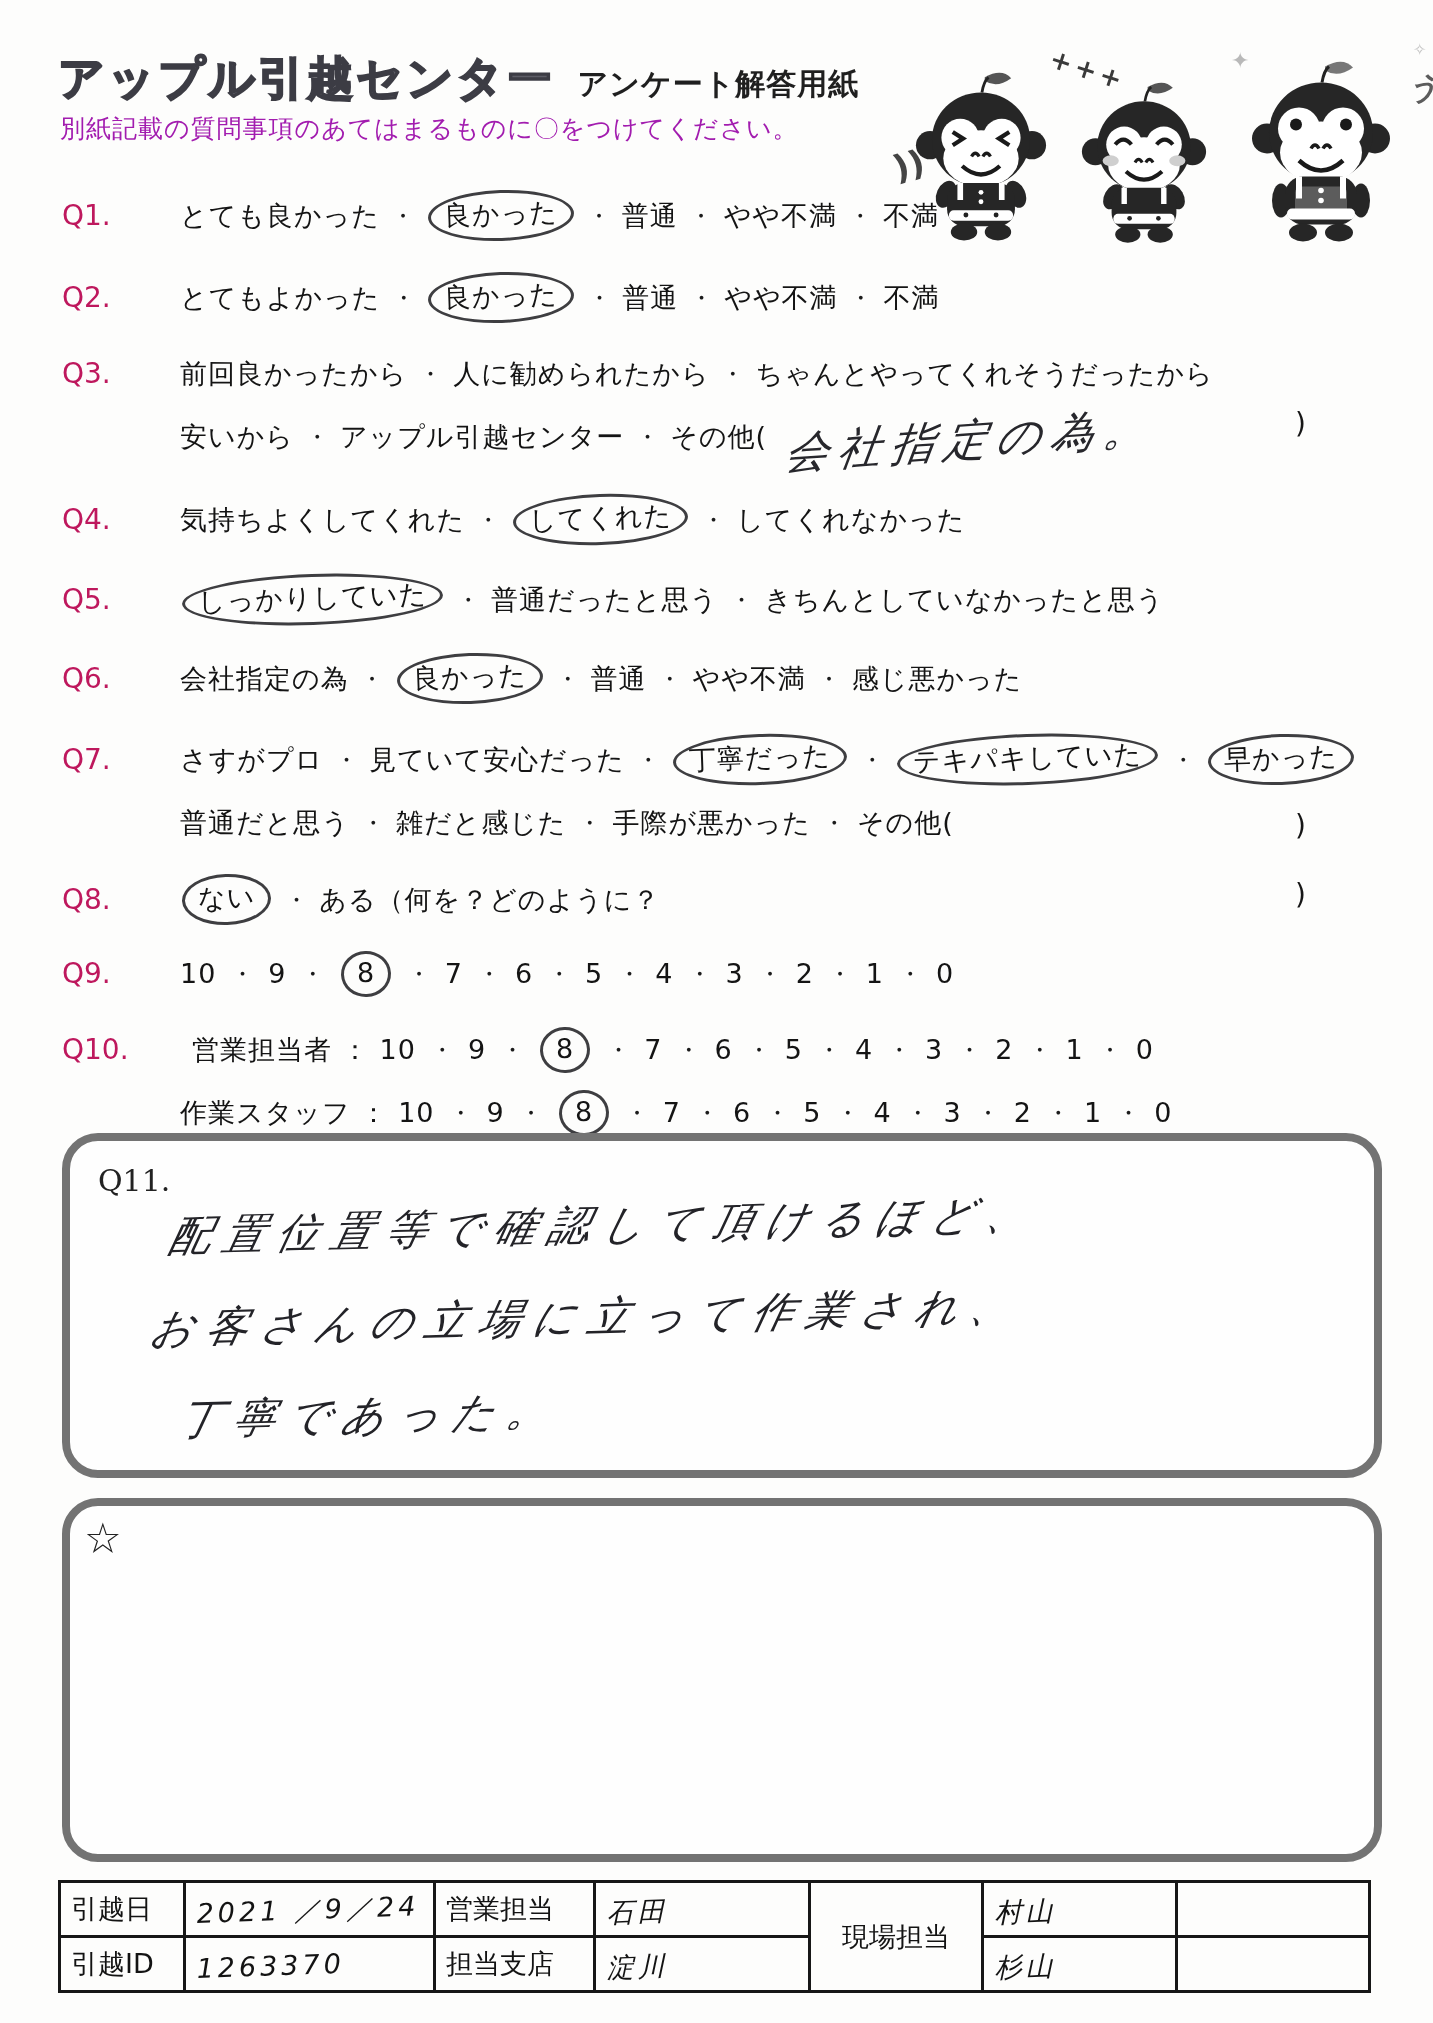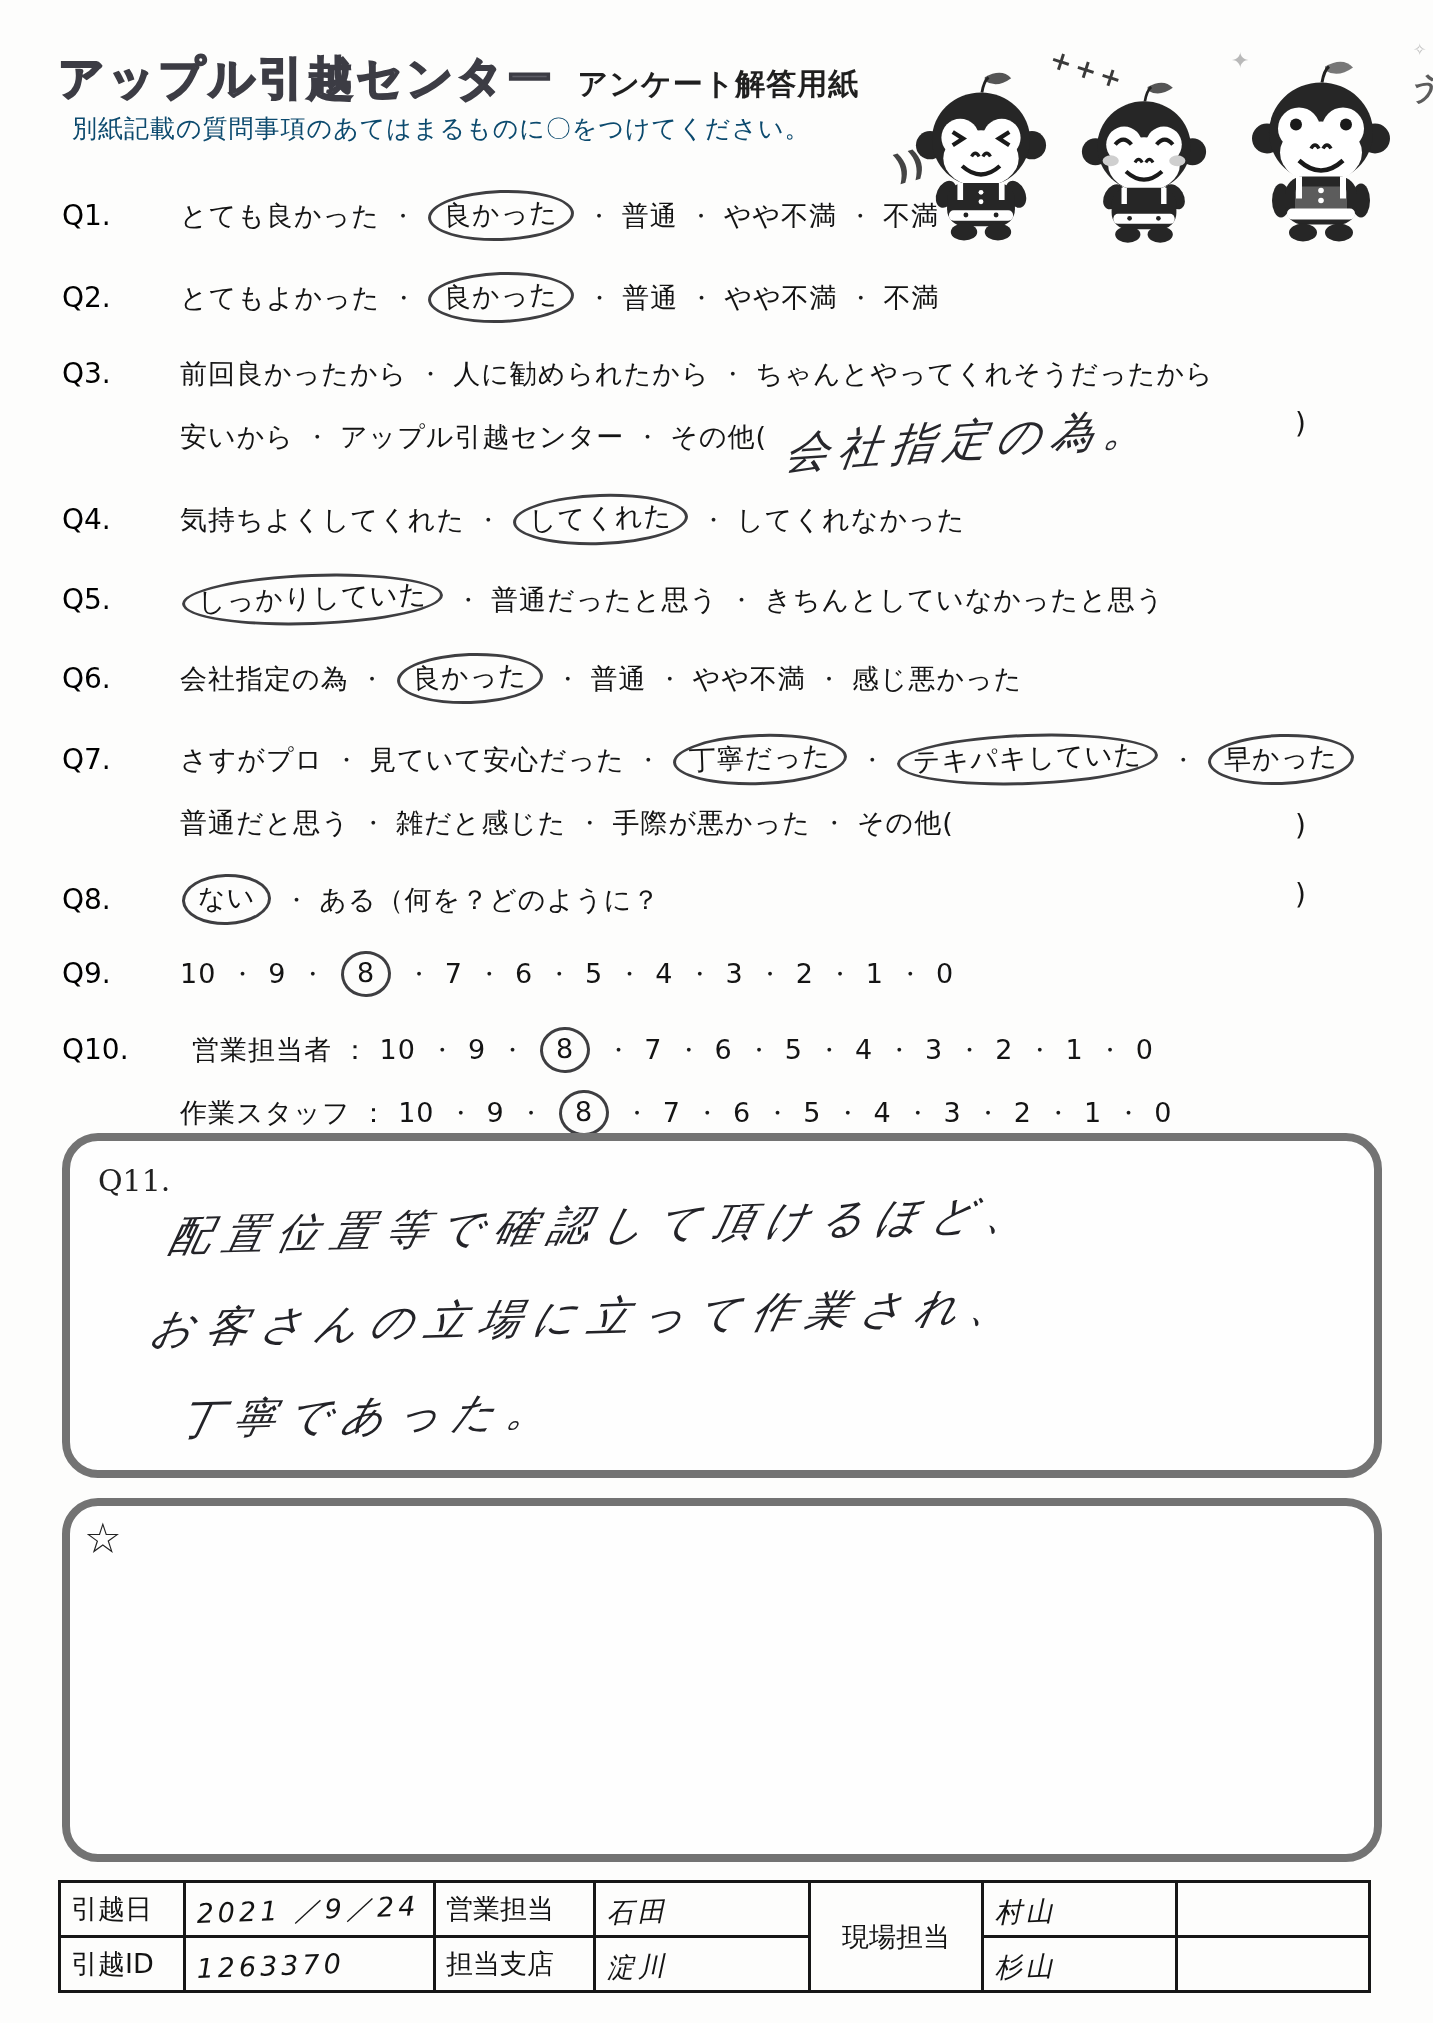--- a/index.html
+++ b/index.html
@@ -4,41 +4,41 @@
 <style>
   * { margin:0; padding:0; box-sizing:border-box; }
   body { background:#e8e8e8; font-family:"DejaVu Sans","Liberation Sans",sans-serif; }
   .page { position:relative; width:1433px; height:2023px; background:#fdfdfc; overflow:hidden; color:#1b1b1b; }
 
   
   .header-row { position:absolute; left:58px; top:48px; display:flex; align-items:baseline; gap:22px; }
   .brand { font-size:46px; font-weight:900; letter-spacing:3px; color:#5d5d66;
            -webkit-text-stroke:2px #3c3c44; }
   .form-title { font-size:30px; font-weight:bold; color:#1f1f1f; letter-spacing:1px; }
-  .instruction { position:absolute; left:72px; top:112px; font-size:25px; color:#0c4a6e; letter-spacing:1px; }
+  .instruction { position:absolute; left:60px; top:112px; font-size:25px; color:#a21caf; letter-spacing:1px; }
 
   
   .mascots { position:absolute; left:893px; top:30px; width:540px; height:225px; }
   .monkey { position:absolute; }
   .deco { position:absolute; color:#3a3a3a; font-weight:bold; }
   .motion { left:0px; top:115px; font-size:34px; color:#444; transform:rotate(-15deg); }
   .plus-marks { left:152px; top:18px; font-size:30px; transform:rotate(18deg); letter-spacing:-4px; }
   .diamond1 { left:338px; top:18px; font-size:22px; color:#b9b9b9; }
   .diamond2 { left:520px; top:10px; font-size:16px; color:#c4c4c4; }
   .thanks { position:absolute; left:500px; top:22px; height:195px; writing-mode:vertical-rl;
             font-size:31px; color:#5c5c5c; letter-spacing:7px; transform:rotate(9deg);
             font-style:italic; font-weight:bold; }
 
   
   .questions { position:absolute; left:62px; top:0; width:1332px; }
   .qblock { position:absolute; left:0; width:100%; }
   #q-0{top:184px}#q-1{top:266px}#q-2{top:342px}#q-3{top:488px}#q-4{top:568px}
   #q-5{top:647px}#q-6{top:728px}#q-7{top:868px}#q-8{top:942px}#q-9{top:1018px}
   .qrow { display:flex; align-items:center; height:63px; }
-  .qlabel { width:118px; flex:0 0 118px; font-size:28px; color:#000000; }
+  .qlabel { width:118px; flex:0 0 118px; font-size:28px; color:#be185d; }
   .qbody { position:relative; flex:1; display:flex; align-items:center; flex-wrap:nowrap; font-size:27px; white-space:nowrap; }
   .sep { margin:0 11px; font-size:24px; color:#1b1b1b; }
   #q-8 .sep, #q-9 .sep { margin:0 14px; }
   .opt { color:#141414; letter-spacing:1px; }
   .prefix { margin-right:10px; }
   .circled { border:3px solid #3e3e41; border-radius:50%; padding:3px 13px 6px; margin:0 2px;
              display:inline-block; transform:rotate(-2deg); }
   .hand { font-size:44px; font-style:italic; color:#27272c; letter-spacing:9px;
           display:inline-block; transform:rotate(-4deg) skewX(-12deg); margin-left:18px; margin-top:8px; }
   .endparen { position:absolute; right:88px; top:4px; font-size:28px; color:#161616; }

